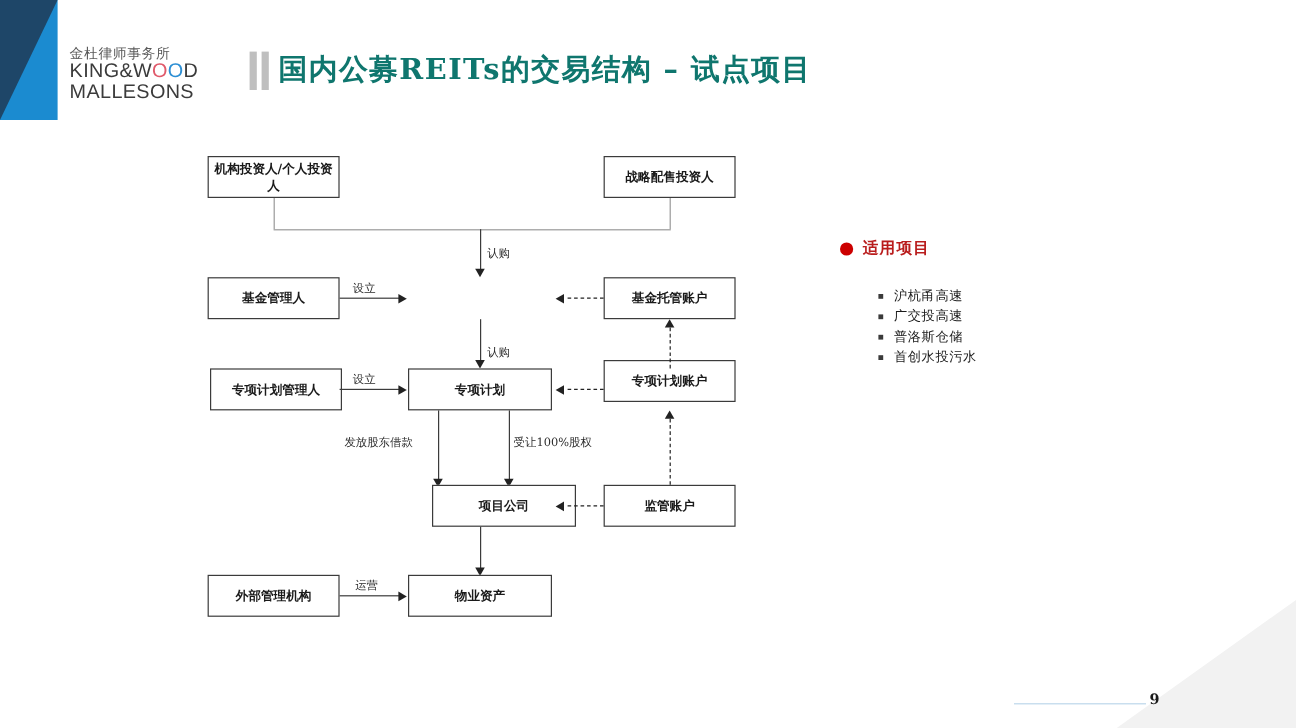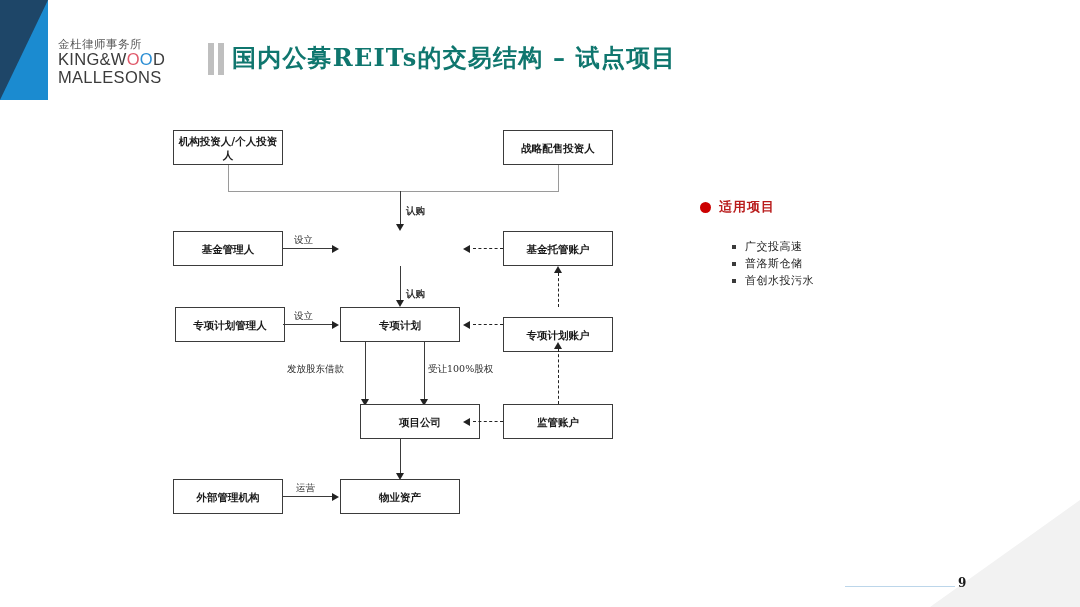--- a/index.html
+++ b/index.html
@@ -47,21 +47,21 @@
   .arw.down{border-left:4px solid transparent;border-right:4px solid transparent;
       border-top:7px solid #222;}
   .arw.up{border-left:4px solid transparent;border-right:4px solid transparent;
       border-bottom:7px solid #222;}
   .arw.left{border-top:4px solid transparent;border-bottom:4px solid transparent;
       border-right:7px solid #222;}
   .arw.right{border-top:4px solid transparent;border-bottom:4px solid transparent;
       border-left:7px solid #222;}
   .elabel{position:absolute;font-family:"DejaVu Serif",serif;font-size:9.5px;
       color:#2b2b2b;white-space:nowrap;}
-  .elabel.b{font-weight:bold;}
+  .elabel.b{font-weight:normal;}
 
   
   .panel{position:absolute;left:700px;top:198px;width:250px;}
   .panel-head{display:flex;align-items:center;gap:8px;}
   .dot{width:11px;height:11px;border-radius:50%;background:#cc0000;flex:none;}
   .panel-title{font-family:"DejaVu Serif",serif;font-weight:bold;font-size:13px;
       color:#b91c1c;letter-spacing:1px;}
   .panel-list{margin:22px 0 0 32px;padding:0;list-style:none;}
   .panel-list li{display:flex;align-items:center;gap:9px;
       font-family:"DejaVu Serif",serif;font-size:11px;color:#1a1a1a;
@@ -130,21 +130,21 @@
     <div class="edge v" style="left:400px;top:266px;height:35px;"></div>
     <div class="arw down" style="left:396px;top:300px;"></div>
     <div class="elabel b" style="left:406px;top:288px;">认购</div>
 
     <div class="node" style="left:175px;top:307px;width:110px;height:35px;">
       <span>专项计划管理人</span>
     </div>
     <div class="node" style="left:340px;top:307px;width:120px;height:35px;">
       <span>专项计划</span>
     </div>
-    <div class="node" style="left:503px;top:317px;width:110px;height:35px;">
+    <div class="node" style="left:503px;top:300px;width:110px;height:35px;">
       <span>专项计划账户</span>
     </div>
 
     <div class="edge h" style="left:283px;top:324px;width:50px;"></div>
     <div class="arw right" style="left:332px;top:320.5px;"></div>
     <div class="elabel" style="left:294px;top:310px;">设立</div>
 
     <div class="dash-h" style="left:473px;top:324px;width:30px;"></div>
     <div class="arw left" style="left:463px;top:320.5px;"></div>
 
@@ -187,20 +187,24 @@
   </div>
 
   <div class="panel">
     <div class="panel-head">
       <span class="dot"></span>
       <span class="panel-title">适用项目</span>
     </div>
     <ul class="panel-list">
       <li>
         <span class="sq"></span>
+        <span>沪杭甬高速</span>
+      </li>
+      <li>
+        <span class="sq"></span>
         <span>广交投高速</span>
       </li>
       <li>
         <span class="sq"></span>
         <span>普洛斯仓储</span>
       </li>
       <li>
         <span class="sq"></span>
         <span>首创水投污水</span>
       </li>

